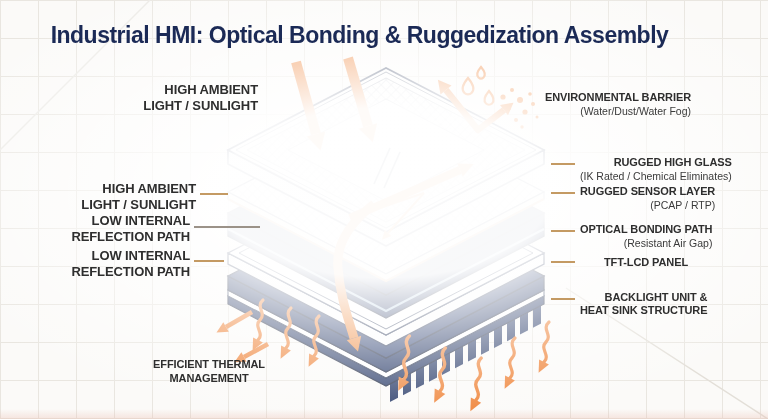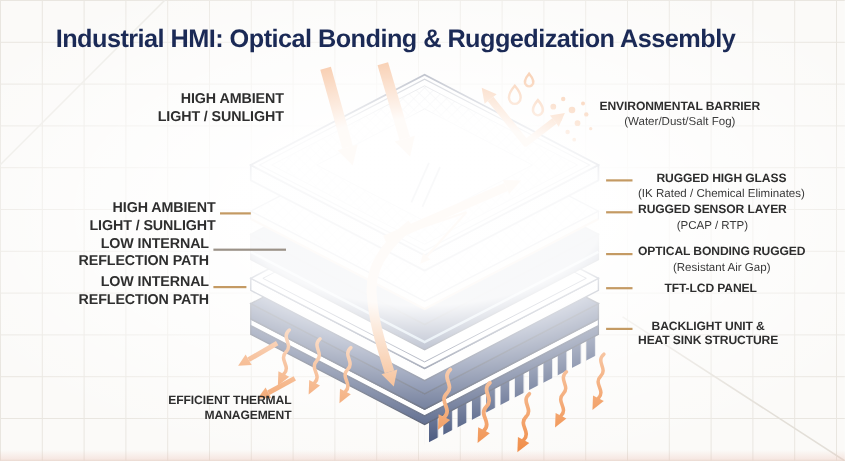--- a/index.html
+++ b/index.html
@@ -13,23 +13,23 @@
     background-size:38px 38px;}
   .grid-fade{position:absolute;inset:0;pointer-events:none;
     background:radial-gradient(ellipse 62% 58% at 50% 46%, rgba(255,255,255,.97) 35%, rgba(255,255,255,0) 100%);}
   .bottom-tint{position:absolute;left:0;right:0;bottom:0;height:10px;pointer-events:none;
     background:linear-gradient(to top, rgba(233,186,172,.35), rgba(233,186,172,0));}
   .title{position:absolute;top:22px;left:0;width:719px;text-align:center;
     font-size:23px;font-weight:700;letter-spacing:-0.5px;color:#1b2a56;}
   svg{position:absolute;left:0;top:0;}
   .llabel{position:absolute;text-align:right;font-size:13px;font-weight:700;
     line-height:1.22;color:#2e2e2e;white-space:pre-line;letter-spacing:-0.1px;}
-  .blabel{position:absolute;text-align:right;font-size:11px;font-weight:700;
+  .blabel{position:absolute;text-align:center;font-size:11px;font-weight:700;
     line-height:1.25;color:#2e2e2e;white-space:pre-line;letter-spacing:-0.1px;}
-  .rlabel{position:absolute;text-align:center;}
+  .rlabel{position:absolute;text-align:right;}
   .rtitle{font-size:11px;font-weight:700;line-height:1.22;color:#2e2e2e;
     letter-spacing:-0.1px;white-space:pre-line;}
   .rsub{font-size:10.5px;font-weight:400;line-height:1.2;color:#3a3a3a;margin-top:1px;}
   .leader{position:absolute;height:2px;background:#c49a63;}
   .leader.gray{background:#9b9288;height:1.5px;}
 </style>
 </head>
 <body>
 
 <div class="stage">
@@ -169,32 +169,32 @@
 REFLECTION PATH</div>
   <div class="blabel" style="right:503px;top:358px">EFFICIENT THERMAL
 MANAGEMENT</div>
 
   <div class="leader" style="left:200px;top:193px;width:28px"></div>
   <div class="leader gray" style="left:194px;top:226px;width:66px"></div>
   <div class="leader" style="left:194px;top:260px;width:30px"></div>
 
   <div class="rlabel" style="left:545px;top:91px">
     <div class="rtitle">ENVIRONMENTAL BARRIER</div>
-    <div class="rsub">(Water/Dust/Salt Fog)</div>
+    <div class="rsub">(Water/Dust/Water Fog)</div>
   </div>
   <div class="rlabel" style="left:580px;top:156px">
     <div class="rtitle">RUGGED HIGH GLASS</div>
     <div class="rsub">(IK Rated / Chemical Eliminates)</div>
   </div>
   <div class="rlabel" style="left:580px;top:185px">
     <div class="rtitle">RUGGED SENSOR LAYER</div>
     <div class="rsub">(PCAP / RTP)</div>
   </div>
   <div class="rlabel" style="left:580px;top:223px">
-    <div class="rtitle">OPTICAL BONDING RUGGED</div>
+    <div class="rtitle">OPTICAL BONDING PATH</div>
     <div class="rsub">(Resistant Air Gap)</div>
   </div>
   <div class="rlabel" style="left:604px;top:256px">
     <div class="rtitle">TFT-LCD PANEL</div>
   </div>
   <div class="rlabel" style="left:580px;top:291px">
     <div class="rtitle">BACKLIGHT UNIT &amp;
 HEAT SINK STRUCTURE</div>
   </div>
 

